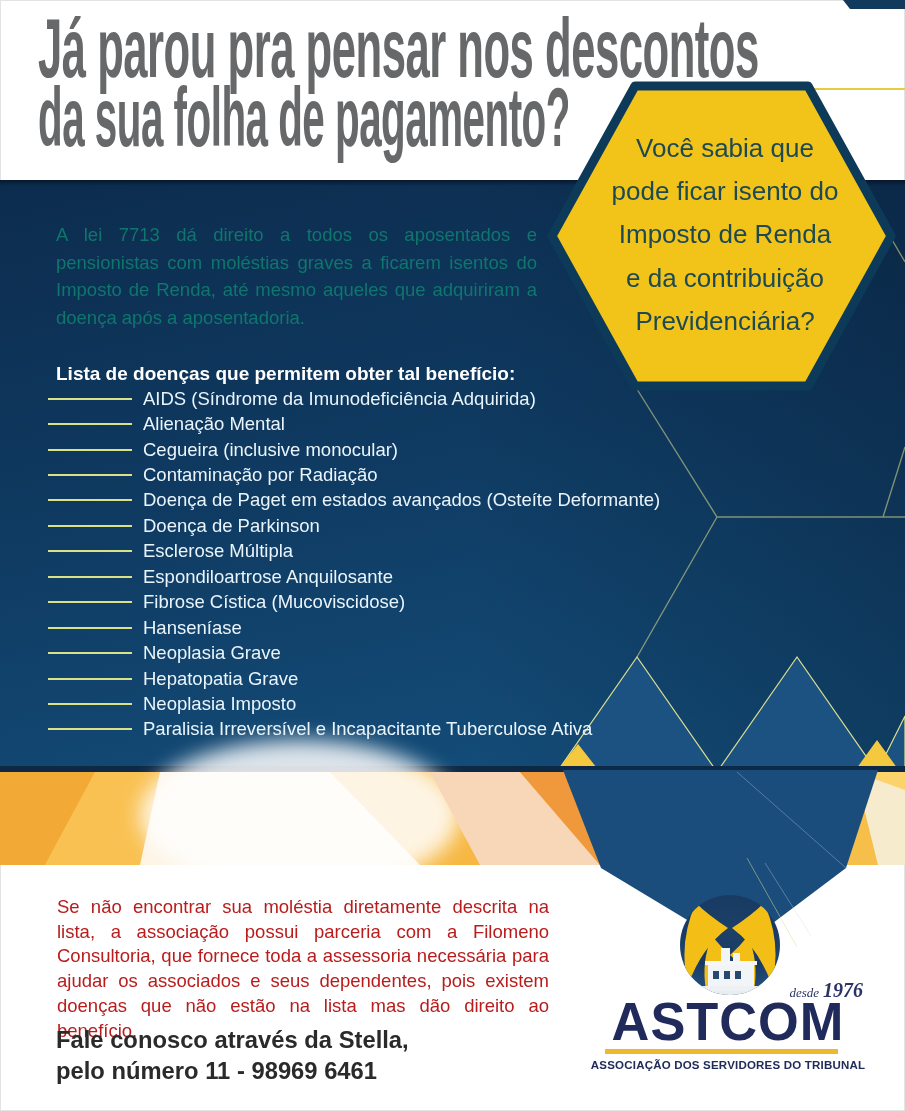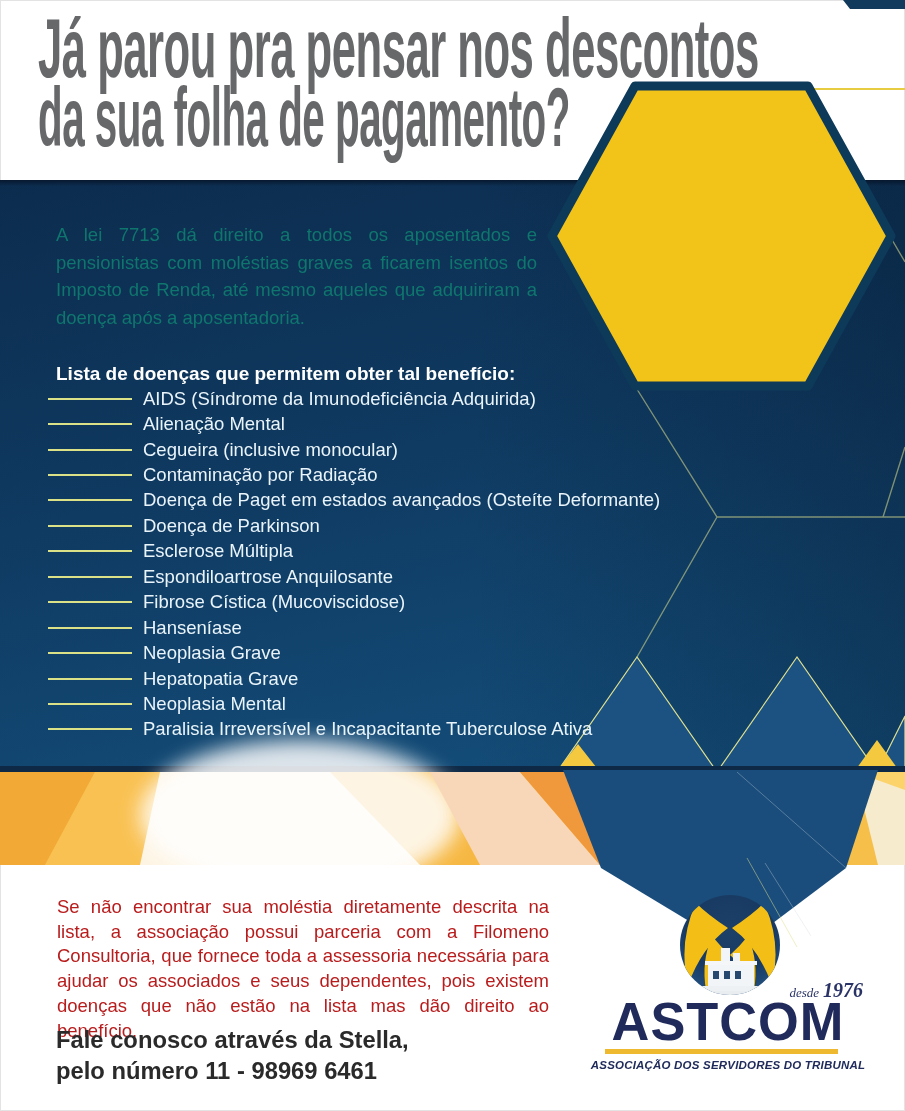--- a/index.html
+++ b/index.html
@@ -43,21 +43,21 @@
   
   .since{position:absolute;left:775px;top:979px;width:88px;z-index:3;text-align:right;
     color:#2a3366;font-style:italic;font-family:Liberation Serif, serif;white-space:nowrap;}
   .since-word{font-size:13px;}
   .since-year{font-size:20px;font-weight:bold;}
   .logo-name{position:absolute;left:602px;top:994px;width:252px;z-index:3;text-align:center;
     font-size:54px;font-weight:bold;color:#202b5b;letter-spacing:1px;line-height:54px;
     transform:scaleX(.97);transform-origin:center top;}
   .logo-bar{position:absolute;left:605px;top:1049px;width:233px;height:5px;background:#efb92f;z-index:3;}
   .logo-sub{position:absolute;left:573px;top:1057px;width:310px;z-index:3;text-align:center;
-    font-size:11.5px;font-weight:bold;color:#202b5b;line-height:17.5px;letter-spacing:.2px;font-style:italic;}
+    font-size:11.5px;font-weight:bold;color:#202b5b;line-height:17.5px;letter-spacing:.2px;}
 </style>
 </head>
 <body>
 
 <div class="page">
 
   <div class="headline">
     <div class="hl-line">Já parou pra pensar nos descontos</div>
     <div class="hl-line hl-line2">da sua folha de pagamento?</div>
   </div>
@@ -186,28 +186,35 @@
       <div class="disease-item">
       <span class="tick-line"></span>
       <span class="disease-text">Neoplasia Grave</span>
     </div>
       <div class="disease-item">
       <span class="tick-line"></span>
       <span class="disease-text">Hepatopatia Grave</span>
     </div>
       <div class="disease-item">
       <span class="tick-line"></span>
-      <span class="disease-text">Neoplasia Mental</span>
+      <span class="disease-text">Neoplasia Imposto</span>
     </div>
       <div class="disease-item">
       <span class="tick-line"></span>
       <span class="disease-text">Paralisia Irreversível e Incapacitante Tuberculose Ativa</span>
     </div>
     </div>
 
+  <div class="hex-text">
+      <div class="hex-line">Você sabia que</div>
+      <div class="hex-line">pode ficar isento do</div>
+      <div class="hex-line">Imposto de Renda</div>
+      <div class="hex-line">e da contribuição</div>
+      <div class="hex-line">Previdenciária?</div>
+    </div>
 
   <div class="footer-paragraph">Se não encontrar sua moléstia diretamente descrita na lista, a associação possui parceria com a Filomeno Consultoria, que fornece toda a assessoria necessária para ajudar os associados e seus dependentes, pois existem doenças que não estão na lista mas dão direito ao benefício.</div>
 
   <div class="contact">
     <div class="contact-line">Fale conosco através da Stella,</div>
     <div class="contact-line">pelo número 11 - 98969 6461</div>
   </div>
 
   <div class="since">
     <span class="since-word">desde</span>

